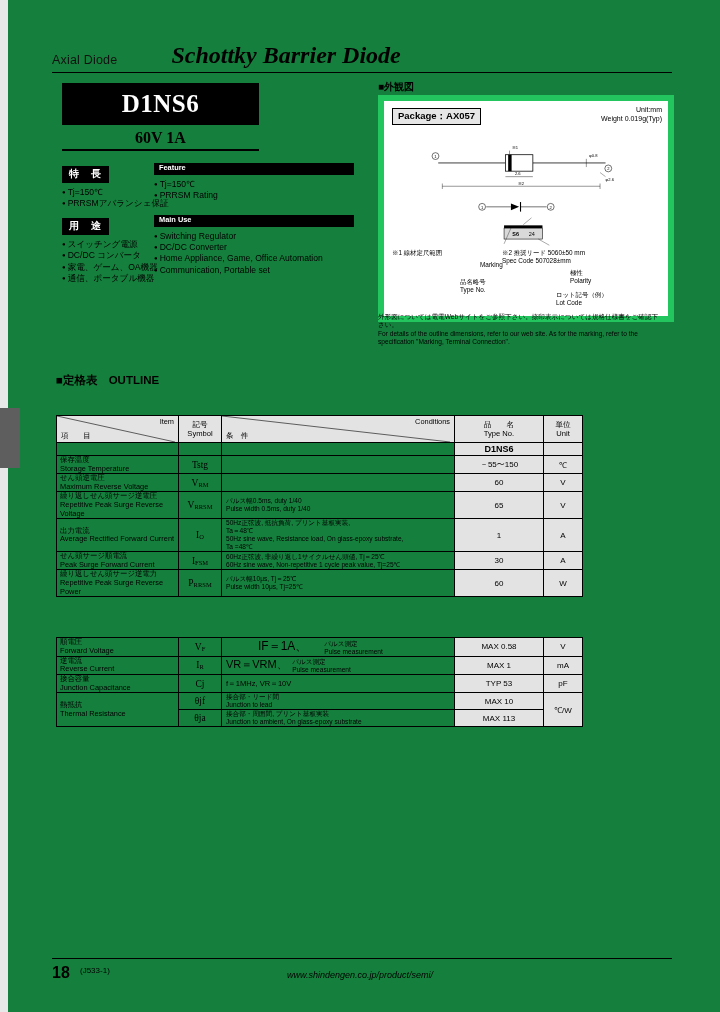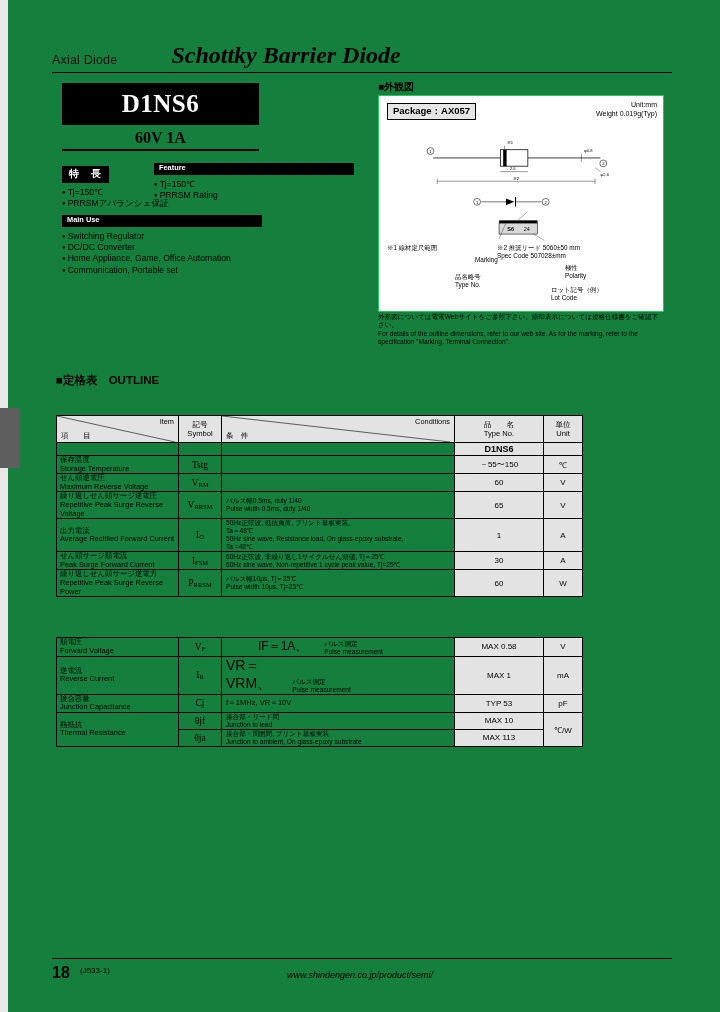--- a/index.html
+++ b/index.html
@@ -43,21 +43,21 @@
   ul.bl li{font-size:8.6px;line-height:11.4px;color:#000;white-space:nowrap;}
   ul.bl li:before{content:"\25CF";font-size:6px;margin-right:2px;vertical-align:1px;}
   .usecols{position:absolute;left:62px;top:215px;width:320px;display:flex;}
 
   
   .outline-head{
     position:absolute;left:378px;top:80px;font-size:11px;font-weight:bold;color:#000;
   }
   .outline-head .sq{font-size:10px;}
   .outline-head .en{font-weight:bold;margin-left:10px;}
-  .obox{position:absolute;left:378px;top:95px;width:284px;height:215px;border:1px solid #22c55e;background:#fff;}
+  .obox{position:absolute;left:378px;top:95px;width:284px;height:215px;border:6px solid #22c55e;background:#fff;}
   .pkg{
     position:absolute;left:8px;top:7px;border:1px solid #000;background:#e6e6e6;
     font-size:9.5px;font-weight:bold;padding:1px 5px;
   }
   .unit{position:absolute;right:6px;top:4px;font-size:7px;text-align:right;line-height:9px;}
   .drawing{position:absolute;left:0;top:40px;width:284px;height:120px;}
   .footnote{
     position:absolute;left:378px;top:313px;width:286px;font-size:6.6px;line-height:8.4px;color:#000;
   }
 
@@ -123,20 +123,29 @@
     <div class="fcol2">
       <span class="blk en">Feature</span>
       <ul class="bl">
         <li>Tj=150℃</li>
         <li>PRRSM Rating</li>
       </ul>
     </div>
   </div>
 
   <div class="usecols">
+    <div class="fcol">
+      <span class="blk">用　途</span>
+      <ul class="bl">
+        <li>スイッチング電源</li>
+        <li>DC/DC コンバータ</li>
+        <li>家電、ゲーム、OA機器</li>
+        <li>通信、ポータブル機器</li>
+      </ul>
+    </div>
     <div class="fcol2">
       <span class="blk en">Main Use</span>
       <ul class="bl">
         <li>Switching Regulator</li>
         <li>DC/DC Converter</li>
         <li>Home Appliance, Game, Office Automation</li>
         <li>Communication, Portable set</li>
       </ul>
     </div>
   </div>
@@ -384,21 +393,21 @@
     </tr>
     <tr>
       <td class="c-item">
         <span class="jp">逆電流</span>
         <span class="en">Reverse Current</span>
       </td>
       <td class="c-sym">
         <span class="sym"><span>I</span><span class="s">R</span></span>
       </td>
       <td class="c-cond">
-        <span style="display:inline-block;width:64px;font-size:14px;">VR＝VRM、</span>
+        <span style="display:inline-block;width:64px;font-size:11px;">VR＝VRM、</span>
         <span style="display:inline-block;vertical-align:middle;">
           <span class="cond-jp">パルス測定</span>
           <span class="cond-en">Pulse measurement</span>
         </span>
       </td>
       <td class="c-val">MAX   1</td>
       <td class="c-unit">mA</td>
     </tr>
     <tr>
       <td class="c-item">

